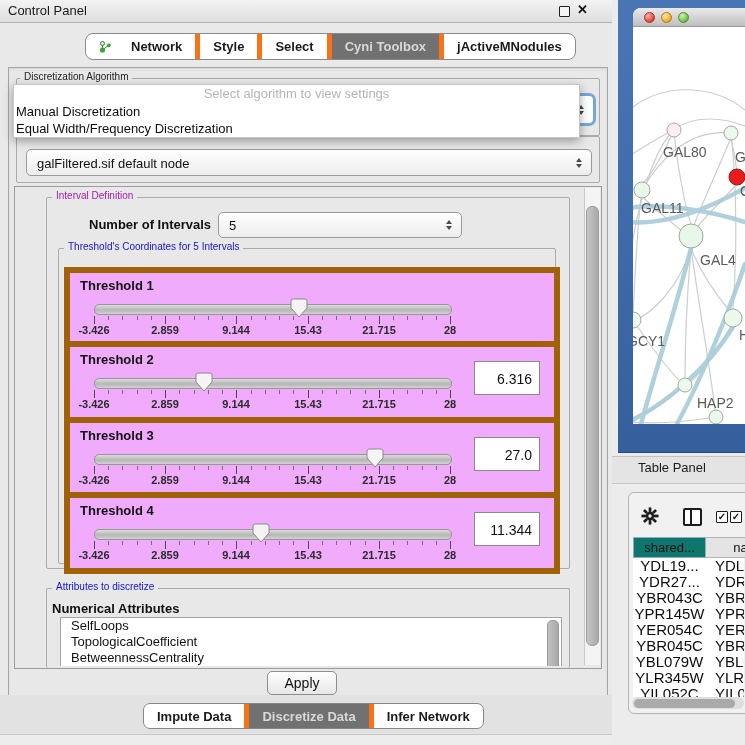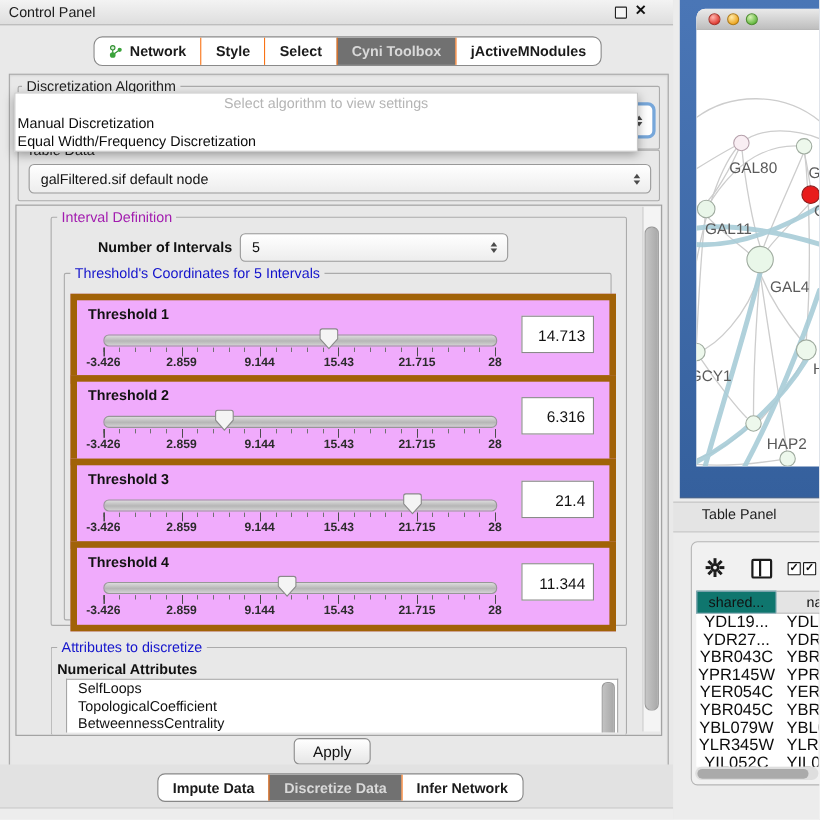--- a/index.html
+++ b/index.html
@@ -10,30 +10,30 @@
   
   .cp-titlebar{left:0;top:0;width:612px;height:22px;
     background:linear-gradient(#f3f3f3,#dedede);border-bottom:1px solid #b3b3b3;}
   .cp-title{left:8px;top:3px;font-size:13px;color:#1a1a1a;}
   .float-ico{left:559px;top:6px;width:9px;height:9px;border:1.5px solid #222;border-radius:1px;background:#f5f5f5;}
   .close-ico{left:577px;top:2px;font-size:13px;font-weight:bold;color:#111;}
 
   .tabbar{left:85px;top:33px;height:25px;display:flex;background:#fff;
     border:1px solid #8a8a8a;border-radius:8px;overflow:hidden;}
   .tab{display:flex;align-items:center;padding:0 13px;font-size:13px;font-weight:bold;
-    color:#1a1a1a;border-left:1px solid #f97316;white-space:nowrap;}
-  .tab:first-child{border-left:none;}
+    color:#1a1a1a;border-left:5px solid #f97316;white-space:nowrap;}
+  .tab:first-child{border-left:none;gap:13px;}
   .tab.sel{background:#717171;color:#d9d9d9;}
   .tab .ticon{margin-right:6px;display:inline-flex;}
 
   .outer-panel{left:8px;top:67px;width:598px;height:628px;background:#e8e8e8;
     border:1px solid #a6a6a6;box-shadow:inset 0 1px 2px rgba(0,0,0,.08);}
 
   .group{border:1px solid #ababab;border-radius:2px;background:transparent;}
-  .legend{position:absolute;font-size:13px;background:#e8e8e8;padding:0 4px;white-space:nowrap;}
+  .legend{position:absolute;font-size:10px;background:#e8e8e8;padding:0 4px;white-space:nowrap;}
   .legend.dark{color:#222;}
   .legend.green{color:#a21caf;}
   .legend.blue{color:#1414cc;}
 
   .algo-group{left:16px;top:78px;width:582px;height:56px;}
   .algo-legend{left:20px;top:71px;}
 
   .combo{background:linear-gradient(#ffffff,#ededed);border:1px solid #9a9a9a;border-radius:5px;}
   .combo-behind{left:26px;top:93px;width:564px;height:27px;border:3px solid #77a7da;border-radius:7px;background:#fff;z-index:5;}
   .combo-text{font-size:13px;color:#111;padding-left:10px;white-space:nowrap;overflow:hidden;}
@@ -217,21 +217,20 @@
     <div class="ticks-major"></div>
     <svg class="thumb" style="left:220px" viewBox="0 0 18 20">
       <path d="M3,1 h12 q2,0 2,2 v7 l-8,9 -8,-9 v-7 q0,-2 2,-2 z" fill="#f4f4f4" stroke="#8a8a8a"></path>
       </svg>
     <span class="scale-lbl sl0">-3.426</span>
     <span class="scale-lbl sl1">2.859</span>
     <span class="scale-lbl sl2">9.144</span>
     <span class="scale-lbl sl3">15.43</span>
     <span class="scale-lbl sl4">21.715</span>
     <span class="scale-lbl sl5">28</span>
-    <div class="vbox">14.713</div>
   </div>
 
   <div class="tpanel" style="top:341px">
     <div class="tlabel">Threshold 2</div>
     <div class="track"></div>
     <div class="ticks-minor"></div>
     <div class="ticks-major"></div>
     <svg class="thumb" style="left:125px" viewBox="0 0 18 20">
       <path d="M3,1 h12 q2,0 2,2 v7 l-8,9 -8,-9 v-7 q0,-2 2,-2 z" fill="#f4f4f4" stroke="#8a8a8a"></path>
       </svg>
@@ -251,21 +250,21 @@
     <div class="ticks-major"></div>
     <svg class="thumb" style="left:296px" viewBox="0 0 18 20">
       <path d="M3,1 h12 q2,0 2,2 v7 l-8,9 -8,-9 v-7 q0,-2 2,-2 z" fill="#f4f4f4" stroke="#8a8a8a"></path>
       </svg>
     <span class="scale-lbl sl0">-3.426</span>
     <span class="scale-lbl sl1">2.859</span>
     <span class="scale-lbl sl2">9.144</span>
     <span class="scale-lbl sl3">15.43</span>
     <span class="scale-lbl sl4">21.715</span>
     <span class="scale-lbl sl5">28</span>
-    <div class="vbox">21.4</div>
+    <div class="vbox">27.0</div>
   </div>
 
   <div class="tpanel" style="top:492px">
     <div class="tlabel">Threshold 4</div>
     <div class="track"></div>
     <div class="ticks-minor"></div>
     <div class="ticks-major"></div>
     <svg class="thumb" style="left:182px" viewBox="0 0 18 20">
       <path d="M3,1 h12 q2,0 2,2 v7 l-8,9 -8,-9 v-7 q0,-2 2,-2 z" fill="#f4f4f4" stroke="#8a8a8a"></path>
       </svg>

